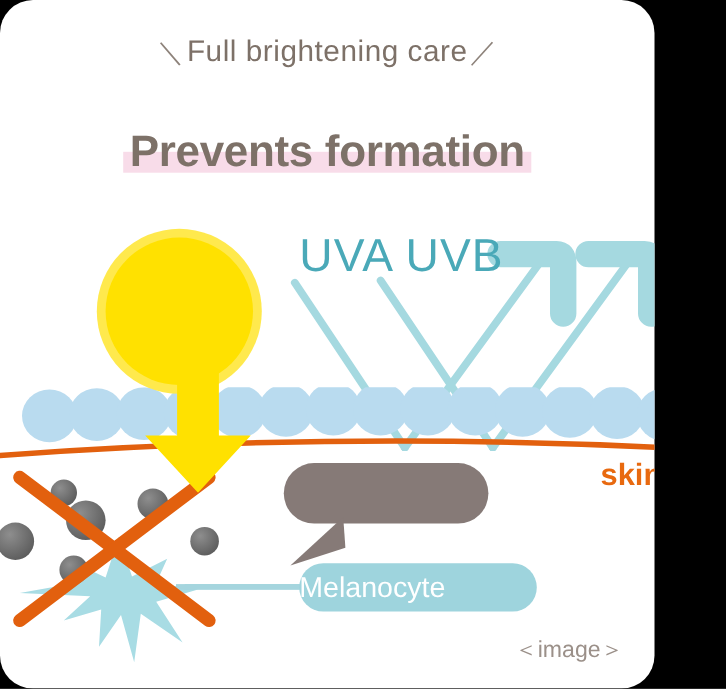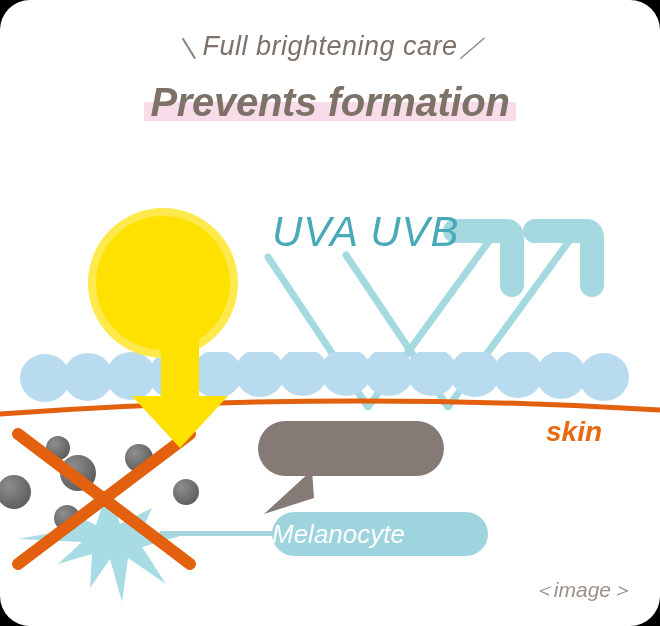--- a/index.html
+++ b/index.html
@@ -8,26 +8,25 @@
     background: #000000;
   }
   body {
     width: 660px;
     height: 626px;
     overflow: hidden;
     font-family: "Liberation Sans", sans-serif;
   }
   #stage {
     position: relative;
-    width: 660px;
+    width: 595px;
     height: 626px;
     background: #ffffff;
     border-radius: 30px;
     overflow: hidden;
-    font-style: italic;
   }
   .abs { position: absolute; }
 
   
   #eyebrow {
     left: 0; right: 0; top: 30px;
     text-align: center;
     font-size: 27px;
     color: #7d7168;
     letter-spacing: 0.5px;
@@ -39,20 +38,21 @@
     color: #8d827a;
     font-weight: 300;
   }
   #eyebrow .slash.left { transform: scaleX(1); margin-right: 2px; }
   #eyebrow .slash.right { margin-left: 2px; }
 
   .headline-row {
     left: 0; right: 0;
     text-align: center;
     white-space: nowrap;
+    margin-top: 36px;
   }
   #headline1 { top: 80px; }
   #headline2 { top: 134px; }
   .headline-row .hl-wrap {
     position: relative;
     display: inline-block;
     padding: 0 6px;
   }
   .headline-row .hl-bar {
     position: absolute;

